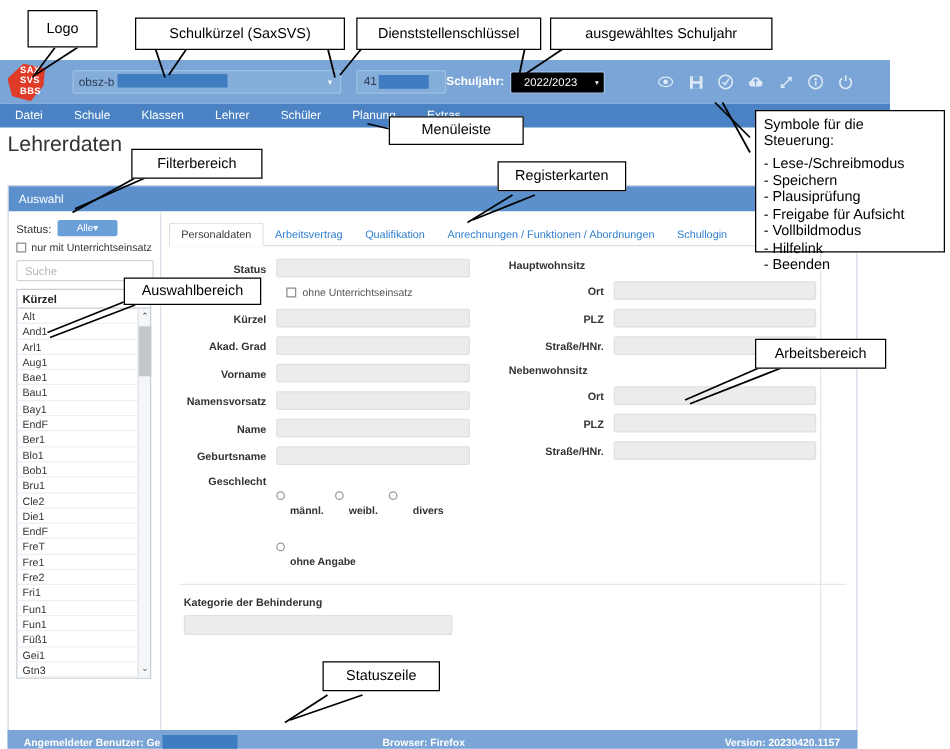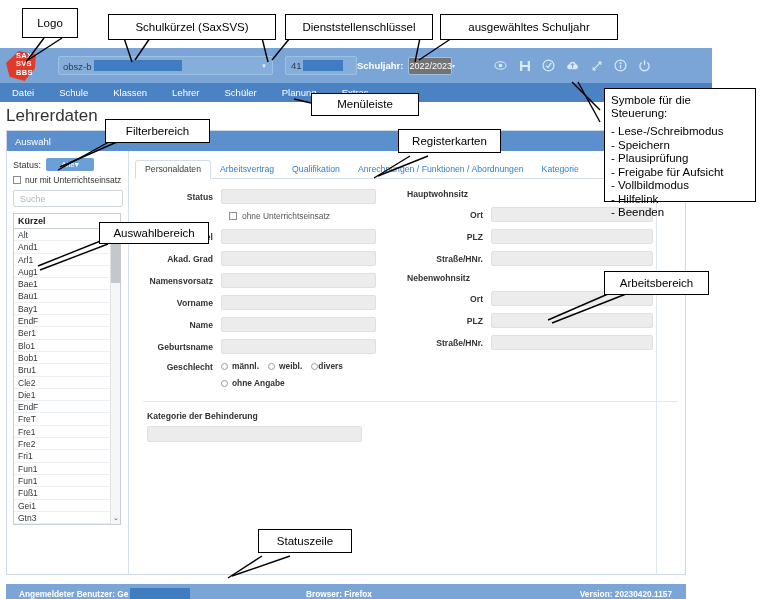--- a/index.html
+++ b/index.html
@@ -48,21 +48,21 @@
   }
   .redact { background:#3f7cc0; display:inline-block; height:11px; vertical-align:-1px; }
   .school-select .caret { width:16px; text-align:center; font-size:7px; color:#eaf1f9; }
   .dkey {
     margin-left:12px; width:72px; height:19px; background:#86aedb;
     border:1px solid #9dc0e4; border-radius:2px;
     font-size:9.5px; color:#2b3c55; display:flex; align-items:center; padding-left:5px;
   }
   .sj-label { font-size:9.5px; color:#ffffff; font-weight:bold; }
   .sj-select {
-    margin-left:5px; width:44px; height:18px; background:#737373;
+    margin-left:5px; width:76px; height:18px; background:#000000;
     border:1px solid #9dc0e4; border-radius:2px;
     display:flex; align-items:center; position:relative;
   }
   .sj-select .val { flex:1; text-align:center; font-size:9px; color:#ffffff; }
   .sj-select .caret { width:12px; text-align:center; font-size:6px; color:#eaf1f9; }
   .tools { margin-left:42px; display:flex; align-items:center; gap:11px; }
   .tools .ic {
     width:13px; height:13px; display:flex; align-items:center; justify-content:center;
     color:#dce9f6;
   }
@@ -77,21 +77,21 @@
     color:#ffffff; font-size:9.5px; margin-right:25px; white-space:nowrap;
   }
 
   
   .page-title {
     position:absolute; left:6px; top:58px; font-size:17px; color:#333; font-weight:400;
   }
 
   
   .content {
-    position:absolute; left:6px; top:82px; width:680px; height:445px;
+    position:absolute; left:6px; top:100px; width:680px; height:445px;
     background:#ffffff; border:1px solid #cfd8e3;
   }
   .panel-head {
     height:20px; background:#5b90cd; color:#ffffff;
     font-size:9.5px; display:flex; align-items:center; padding-left:8px;
   }
   .split { display:flex; height:424px; }
 
   
   .leftcol {
@@ -158,21 +158,21 @@
   }
   .frow .inp {
     width:155px; height:15px; background:#ececec; border:1px solid #e0e0e0; border-radius:2px;
   }
   .frow.wide .inp { width:162px; }
   .subhead { font-size:8.6px; font-weight:bold; color:#333; margin:0 0 8px 2px; }
   .cbrow { display:flex; align-items:center; gap:5px; margin:0 0 8px 94px; }
   .cbrow .t { font-size:8.4px; color:#555; }
   .radios { display:flex; align-items:center; gap:9px; }
   .radio { width:7px; height:7px; border:1px solid #9a9a9a; border-radius:50%; background:#fff; }
-  .rlabel { font-size:8.4px; color:#333; font-weight:bold; }
+  .rlabel { font-size:8.4px; color:#333; font-weight:bold;margin-top:24px; }
   .secdiv { border-top:1px solid #e4e8ed; margin:6px 8px 0 8px; }
   .kat { padding:9px 0 0 12px; }
   .kat .t { font-size:8.6px; font-weight:bold; color:#333; margin-bottom:5px; }
   .kat .inp { width:215px; height:16px; background:#ececec; border:1px solid #e0e0e0; border-radius:2px; }
   .vdiv { position:absolute; right:28px; top:0; bottom:0; width:1px; background:#dfe6ee; }
 
   
   .statusbar {
     position:absolute; left:6px; top:536px; width:680px; height:23px;
     background:#7aa5d6; border-bottom:3px solid #00d200;
@@ -341,21 +341,21 @@
         </div>
       </div>
 
       <div class="rightcol">
         <div class="vdiv"></div>
         <div class="tabs">
           <div class="tab active">Personaldaten</div>
           <div class="tab">Arbeitsvertrag</div>
           <div class="tab">Qualifikation</div>
           <div class="tab">Anrechnungen / Funktionen / Abordnungen</div>
-          <div class="tab">Kategorie</div>
+          <div class="tab">Schullogin</div>
         </div>
 
         <div class="formgrid">
 
           <div class="fcol-l">
             <div class="frow">
               <div class="lab">Status</div>
               <div class="inp"></div>
             </div>
             <div class="cbrow">
@@ -364,25 +364,25 @@
             </div>
             <div class="frow">
               <div class="lab">Kürzel</div>
               <div class="inp"></div>
             </div>
             <div class="frow">
               <div class="lab">Akad. Grad</div>
               <div class="inp"></div>
             </div>
             <div class="frow">
+              <div class="lab">Vorname</div>
+              <div class="inp"></div>
+            </div>
+            <div class="frow">
               <div class="lab">Namensvorsatz</div>
-              <div class="inp"></div>
-            </div>
-            <div class="frow">
-              <div class="lab">Vorname</div>
               <div class="inp"></div>
             </div>
             <div class="frow">
               <div class="lab">Name</div>
               <div class="inp"></div>
             </div>
             <div class="frow">
               <div class="lab">Geburtsname</div>
               <div class="inp"></div>
             </div>
@@ -392,21 +392,21 @@
               <div>
                 <div class="radios">
                   <div style="display:flex;align-items:center;gap:4px;">
                     <span class="radio"></span>
                     <span class="rlabel">männl.</span>
                   </div>
                   <div style="display:flex;align-items:center;gap:4px;">
                     <span class="radio"></span>
                     <span class="rlabel">weibl.</span>
                   </div>
-                  <div style="display:flex;align-items:center;gap:0;">
+                  <div style="display:flex;align-items:center;gap:12px;">
                     <span class="radio"></span>
                     <span class="rlabel">divers</span>
                   </div>
                 </div>
                 <div class="radios" style="margin-top:7px;">
                   <div style="display:flex;align-items:center;gap:4px;">
                     <span class="radio"></span>
                     <span class="rlabel">ohne Angabe</span>
                   </div>
                 </div>

